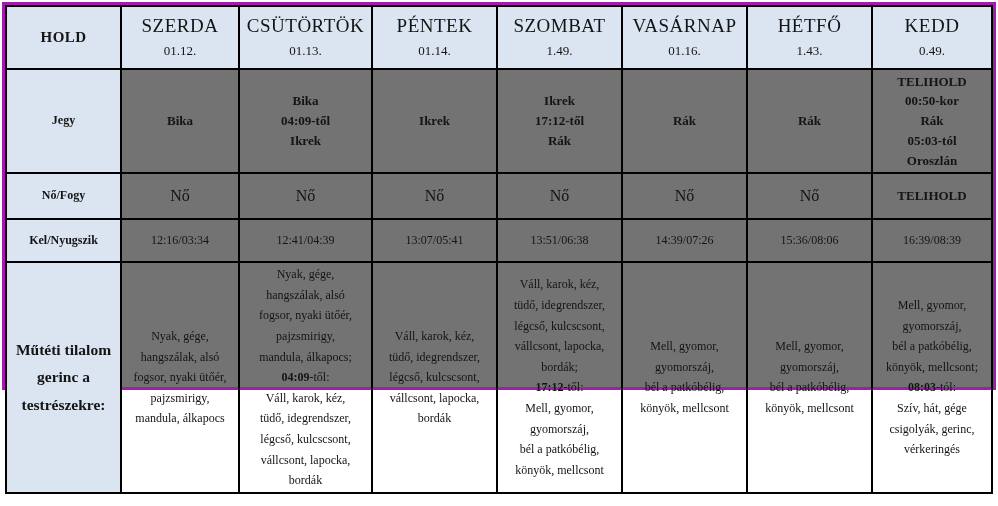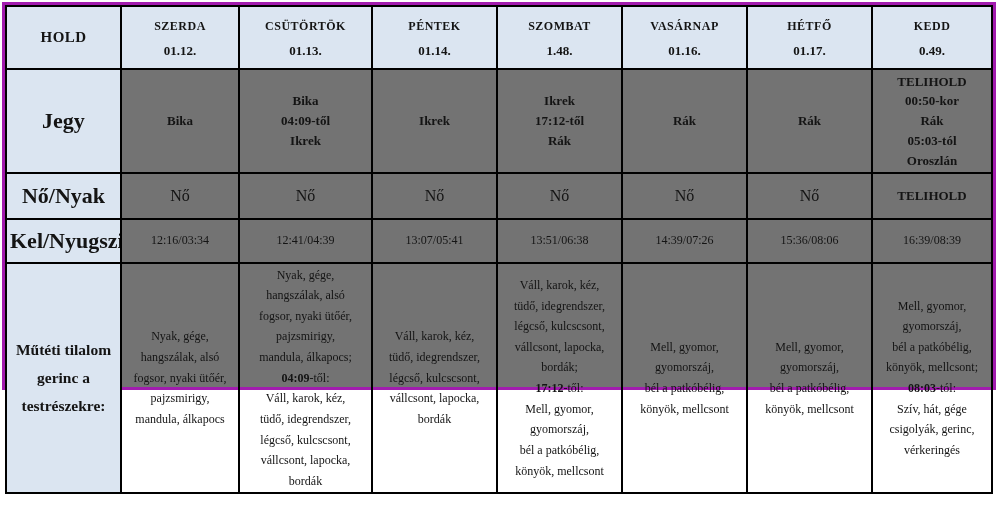--- a/index.html
+++ b/index.html
@@ -39,32 +39,32 @@
   
   .shaded {
     background: #dbe5f1;
   }
   th.corner {
     font-size: 15px;
     font-weight: bold;
     letter-spacing: 0.4px;
   }
   .day-name {
-    font-size: 12px;
-    font-weight: bold;
+    font-size: 19px;
+    font-weight: normal;
     letter-spacing: 0.5px;
     line-height: 26px;
   }
   .day-date {
     font-size: 13px;
-    font-weight: bold;
+    font-weight: normal;
     line-height: 24px;
   }
   .row-label {
-    font-size: 22px;
+    font-size: 12px;
     font-weight: bold;
     line-height: 1.8;
     white-space: pre-line;
   }
   .row-label.small {
     font-size: 15.5px;
   }
   .jegy-cell {
     font-size: 13px;
     font-weight: bold;
@@ -115,29 +115,29 @@
       <th class="shaded">
         <div class="day-name">CSÜTÖRTÖK</div>
         <div class="day-date">01.13.</div>
       </th>
       <th class="shaded">
         <div class="day-name">PÉNTEK</div>
         <div class="day-date">01.14.</div>
       </th>
       <th class="shaded">
         <div class="day-name">SZOMBAT</div>
-        <div class="day-date">1.48.</div>
+        <div class="day-date">1.49.</div>
       </th>
       <th class="shaded">
         <div class="day-name">VASÁRNAP</div>
         <div class="day-date">01.16.</div>
       </th>
       <th class="shaded">
         <div class="day-name">HÉTFŐ</div>
-        <div class="day-date">01.17.</div>
+        <div class="day-date">1.43.</div>
       </th>
       <th class="shaded">
         <div class="day-name">KEDD</div>
         <div class="day-date">0.49.</div>
       </th>
     </tr>
 
     <tr style="height:104px">
       <td class="shaded row-label">Jegy</td>
       <td class="jegy-cell">Bika</td>
@@ -151,21 +151,21 @@
       <td class="jegy-cell">Rák</td>
       <td class="jegy-cell">Rák</td>
       <td class="jegy-cell">TELIHOLD
 00:50-kor
 Rák
 05:03-tól
 Oroszlán</td>
     </tr>
 
     <tr style="height:46px">
-      <td class="shaded row-label">Nő/Nyak</td>
+      <td class="shaded row-label">Nő/Fogy</td>
       <td class="no-cell">Nő</td>
       <td class="no-cell">Nő</td>
       <td class="no-cell">Nő</td>
       <td class="no-cell">Nő</td>
       <td class="no-cell">Nő</td>
       <td class="no-cell">Nő</td>
       <td class="no-cell bold">TELIHOLD</td>
     </tr>
 
     <tr style="height:43px">

